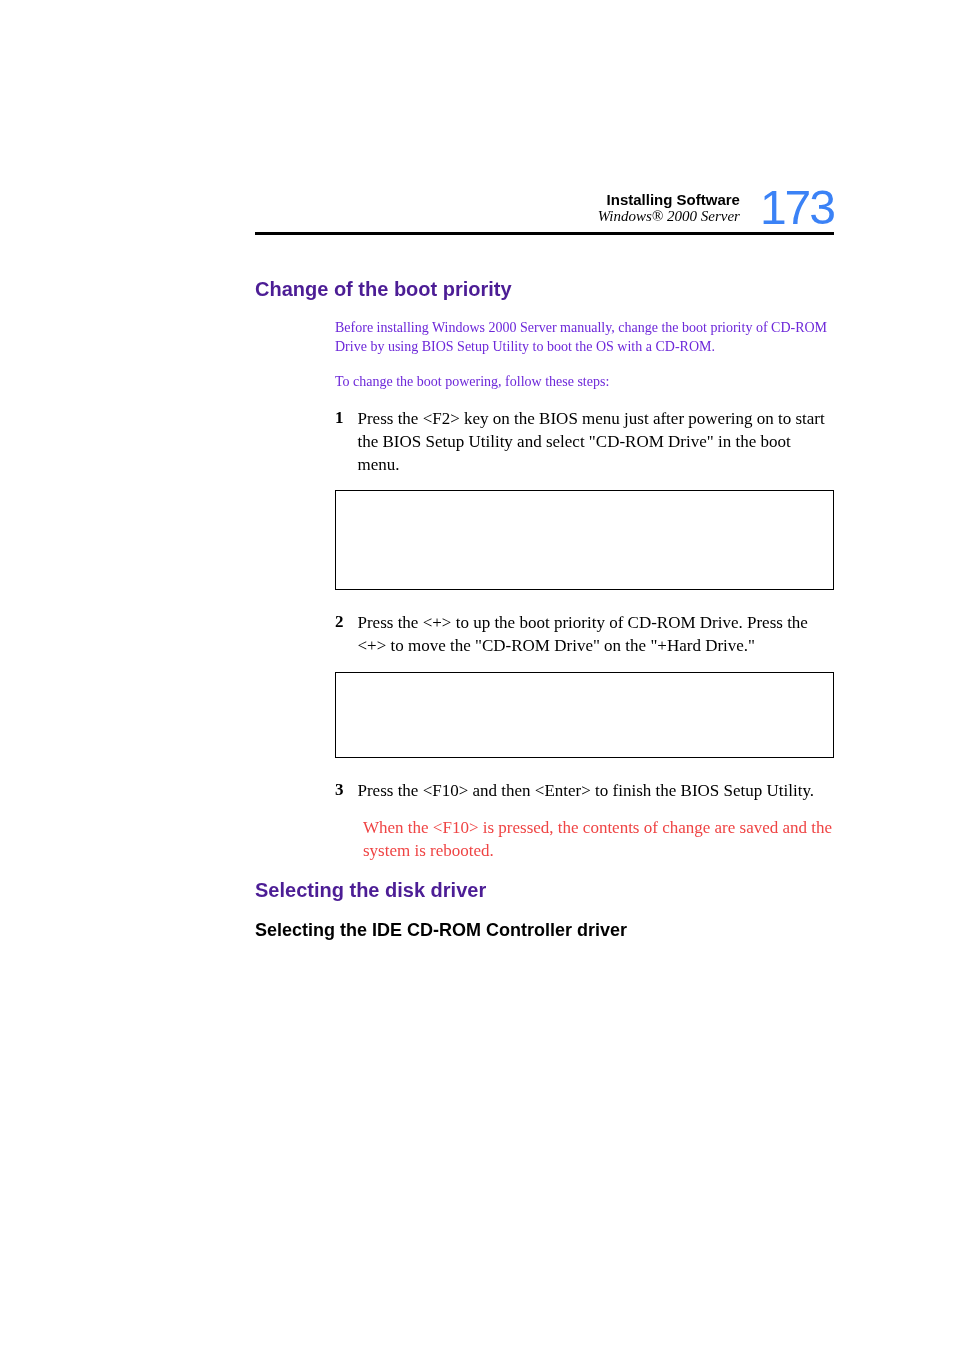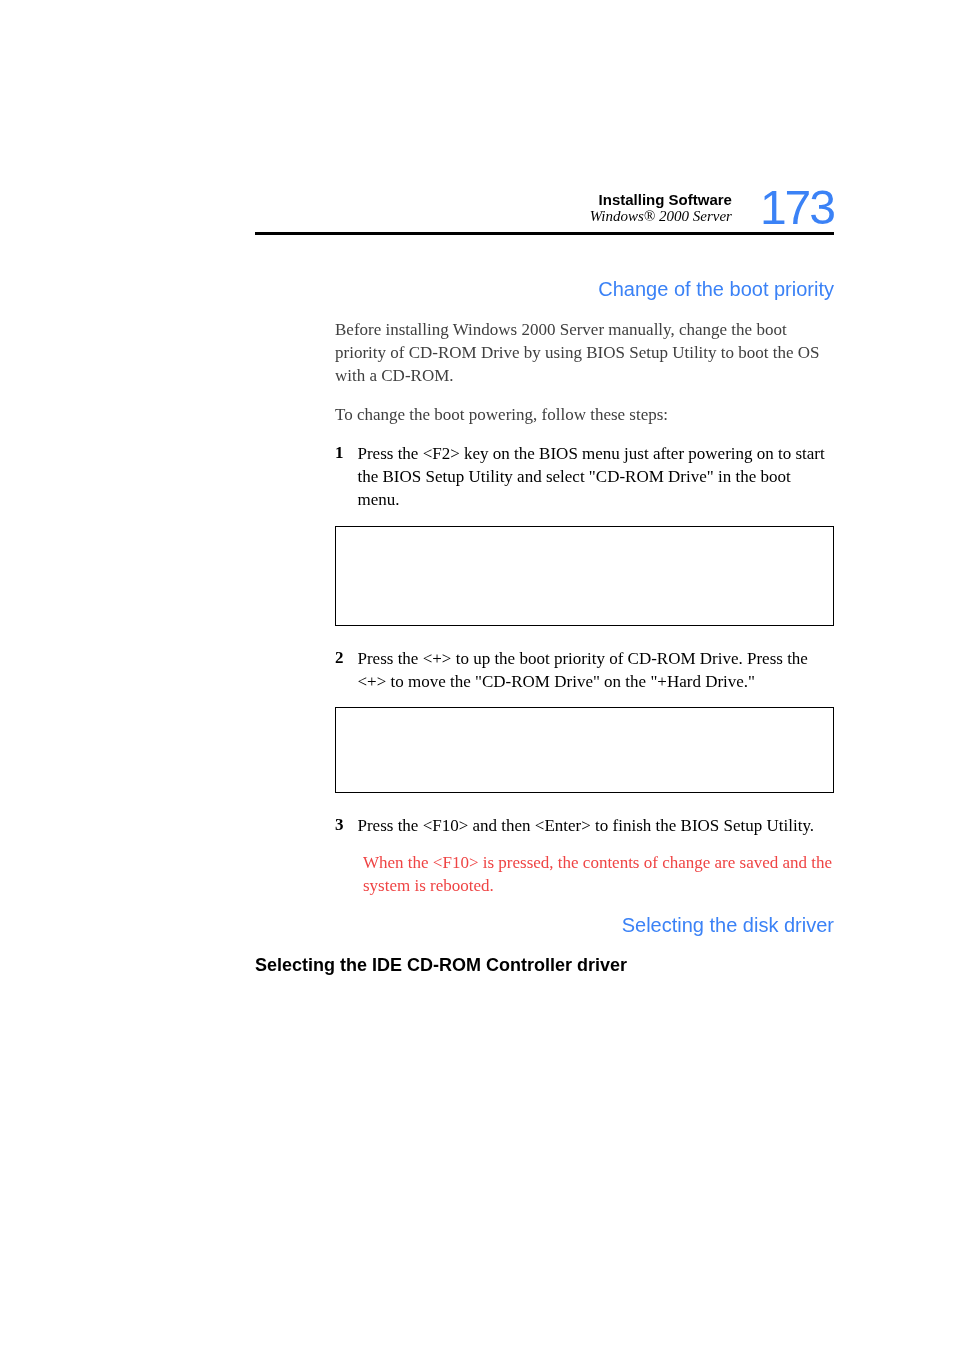--- a/index.html
+++ b/index.html
@@ -16,21 +16,21 @@
       position: relative;
       padding: 0;
     }
     
     .page-header {
       position: absolute;
       top: 180px;
       right: 120px;
       display: flex;
       align-items: center;
-      gap: 28px;
+      gap: 20px;
     }
     
     .header-text {
       text-align: right;
     }
     
     .header-title {
       font-family: Arial, Helvetica, sans-serif;
       font-weight: bold;
       font-size: 15px;
@@ -62,41 +62,40 @@
     
     .content {
       position: absolute;
       left: 255px;
       right: 120px;
       top: 278px;
     }
     
     .section-heading {
       font-family: Arial, Helvetica, sans-serif;
-      font-weight: normal;
+      font-weight: bold;
       font-size: 20px;
-      color: #3b82f6;
+      color: #4c1d95;
       margin-bottom: 18px;
-      text-align: right;
     }
     
     .subsection-heading {
       font-family: Arial, Helvetica, sans-serif;
       font-weight: bold;
       font-size: 18px;
       color: #000;
       margin-bottom: 12px;
       margin-top: 8px;
     }
     
     .body-text {
       margin-left: 80px;
-      font-size: 17px;
+      font-size: 14px;
       line-height: 1.35;
-      color: #404040;
+      color: #6d28d9;
       margin-bottom: 16px;
     }
     
     .numbered-item {
       margin-left: 80px;
       display: flex;
       gap: 14px;
       margin-bottom: 14px;
     }
     

